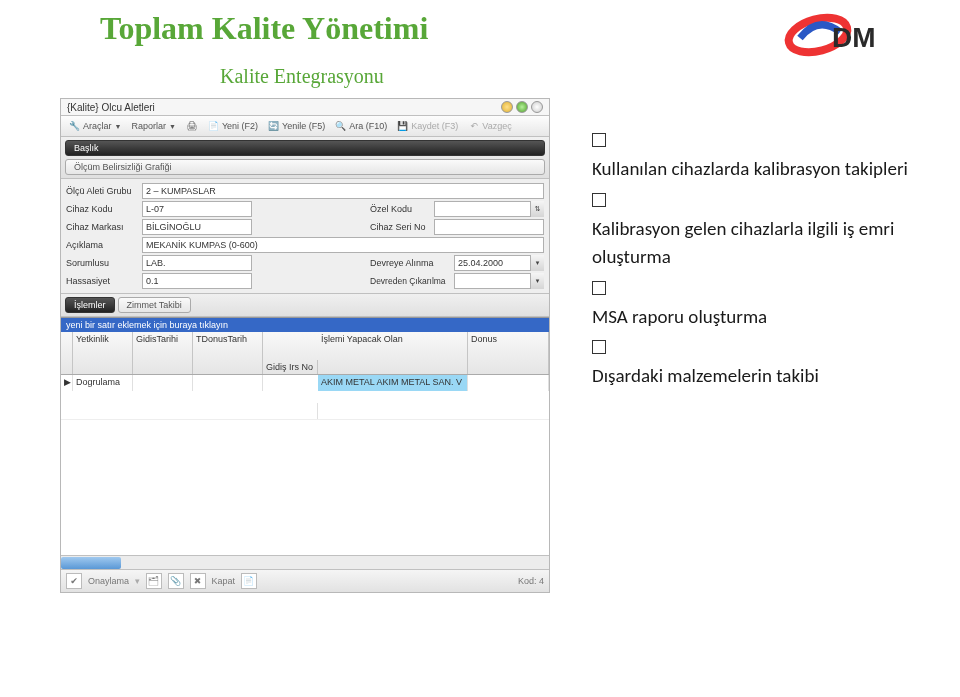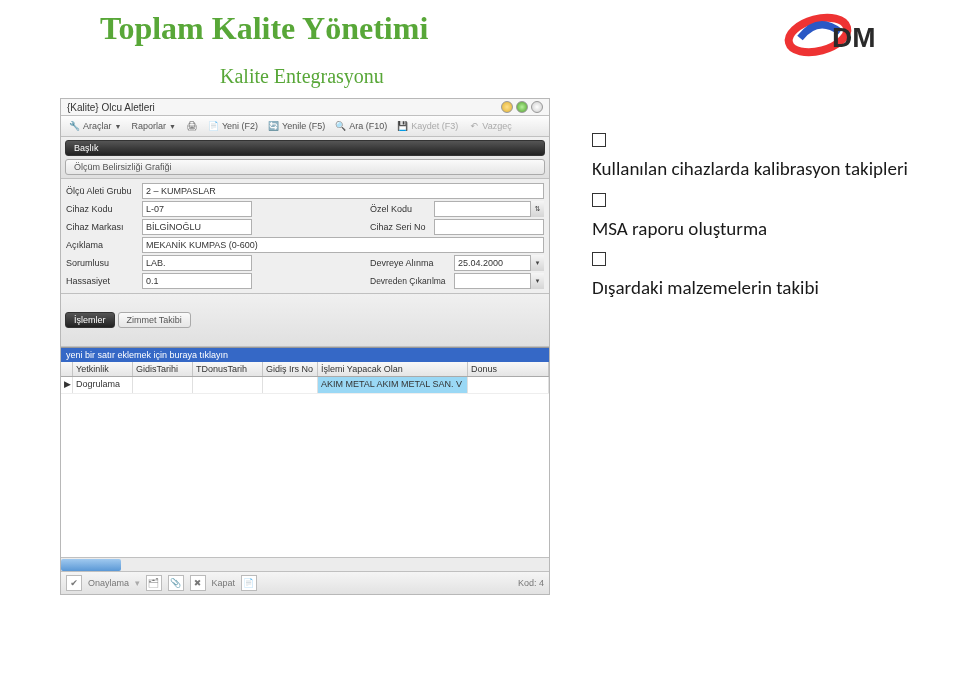--- a/index.html
+++ b/index.html
@@ -132,21 +132,21 @@
     position: absolute; right: 0; top: 0; height: 16px; width: 14px;
     background: linear-gradient(#f5f5f5,#d5d5d5);
     border-left: 1px solid #b0b0b0;
     display: flex; align-items: center; justify-content: center;
     font-size: 7px; color: #444;
   }
   .subtabs {
     background: linear-gradient(#f0f0f0,#e0e0e0);
     border-bottom: 1px solid #c0c0c0;
     border-top: 1px solid #c0c0c0;
-    padding: 18px 4px;
+    padding: 3px 4px;
     display: flex; gap: 3px;
   }
   .grid-area {
     background: #fff;
     border-top: 1px solid #999;
     flex: 1;
     display: flex; flex-direction: column;
   }
   .new-row {
     background: #3568c6;
@@ -163,21 +163,21 @@
   .gh {
     border-right: 1px solid #c5c5c5;
     padding: 2px 3px;
     white-space: nowrap;
     overflow: hidden;
   }
   .gw0 { width: 12px; }
   .gw1 { width: 60px; }
   .gw2 { width: 60px; }
   .gw3 { width: 70px; }
-  .gw4 { width: 55px; }
+  .gw4 { width: 55px; margin-top: 28px; }
   .gw5 { width: 150px; }
   .gw6 { flex: 1; }
   .grid-row {
     display: flex;
     font-size: 9px;
     color: #333;
     border-bottom: 1px solid #eee;
   }
   .gc {
     border-right: 1px solid #e0e0e0;
@@ -402,20 +402,24 @@
 
   </div>
 
   <div class="right-block">
     <div class="rb-item">
       <div class="chk"></div>
       <span>Kullanılan cihazlarda kalibrasyon takipleri</span>
     </div>
     <div class="rb-item">
       <div class="chk"></div>
+      <span>Kalibrasyon gelen cihazlarla ilgili iş emri oluşturma</span>
+    </div>
+    <div class="rb-item">
+      <div class="chk"></div>
       <span>MSA raporu oluşturma</span>
     </div>
     <div class="rb-item">
       <div class="chk"></div>
       <span>Dışardaki malzemelerin takibi</span>
     </div>
   </div>
 
 </div>
 

